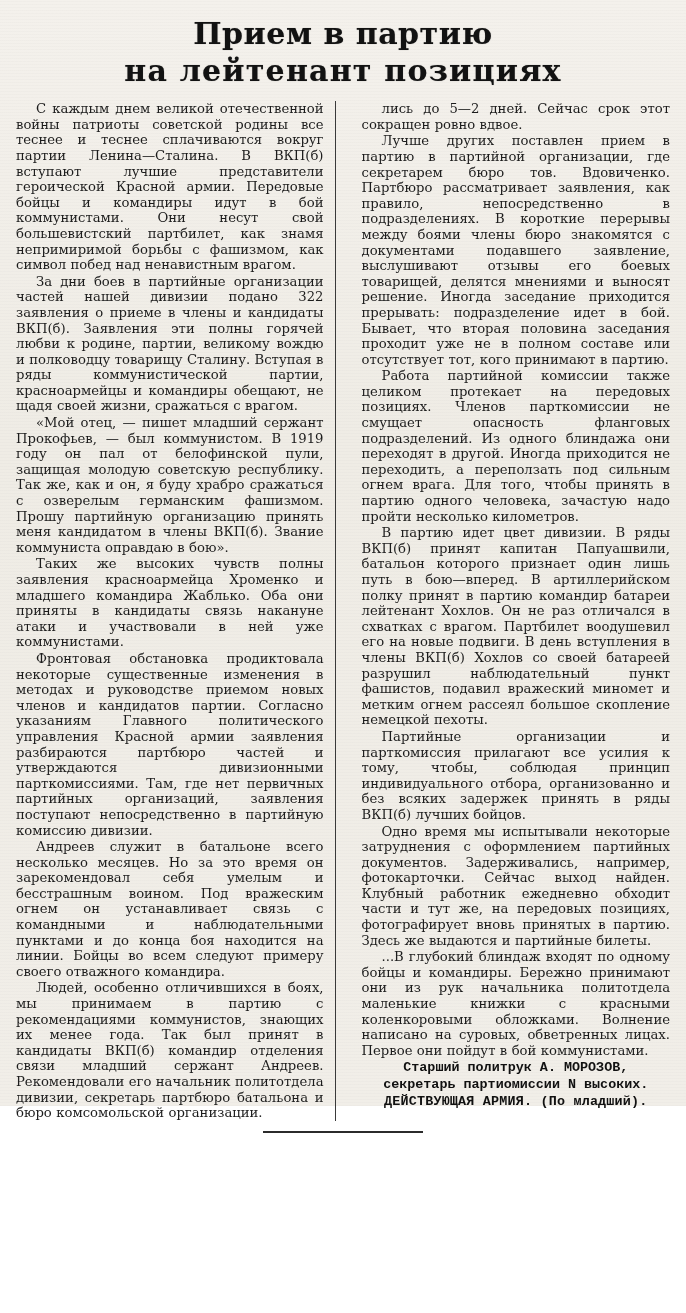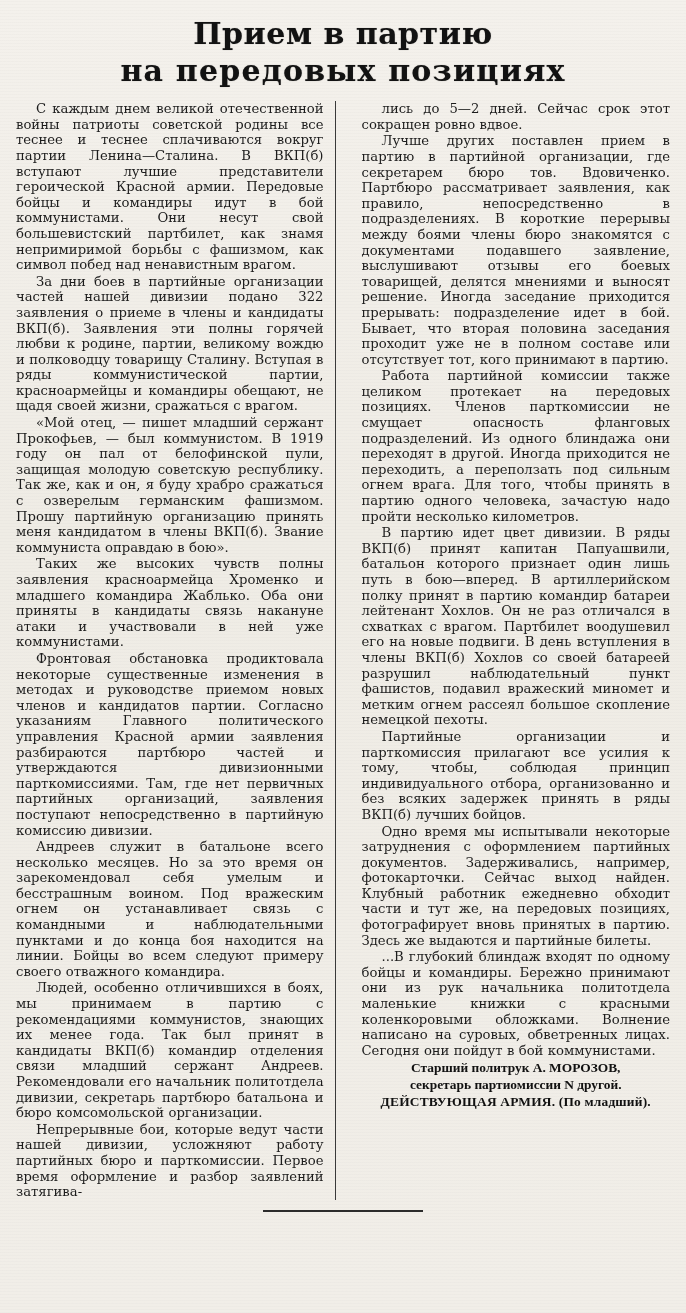--- a/index.html
+++ b/index.html
@@ -10,21 +10,21 @@
   body {
     width: 686px;
     height: 1313px;
     overflow: hidden;
     font-family: "Liberation Serif", serif;
     color: #1a1a1a;
   }
   .page {
     position: relative;
     width: 686px;
-    height: 1313px;
+    height: 1106px;
     background: #f2efe9;
     box-sizing: border-box;
     padding: 14px 16px 0 16px;
     
     background-image:
       linear-gradient(180deg, #f4f1ec 0%, #efece5 40%, #f1eee8 100%);
   }
   .headline {
     text-align: center;
     font-family: "DejaVu Serif", serif;
@@ -65,21 +65,21 @@
     font-family: "DejaVu Serif", serif;
     color: #1c1c1c;
     -webkit-font-smoothing: none;
     word-spacing: 0.2px;
   }
   p.para:last-child {
     margin-bottom: 0;
   }
   .signature {
     text-align: center;
-    font-family: Liberation Serif, serif;
+    font-family: Liberation Mono, monospace;
     font-weight: 700;
     font-size: 13.4px;
     line-height: 17px;
     color: #111;
   }
   .signature .sig-line {
     display: block;
   }
   .signature .sig-line.indent {
     text-align: center;
@@ -103,48 +103,47 @@
       repeating-linear-gradient(0deg, rgba(0,0,0,0.5) 0px, rgba(0,0,0,0) 1px, rgba(0,0,0,0) 3px);
   }
 </style>
 </head>
 <body>
 
 <div class="page">
 
   <h1 class="headline">
     <span class="l1">Прием в партию</span>
-    <span class="l2">на передовых позициях</span>
+    <span class="l2">на лейтенант позициях</span>
   </h1>
 
   <div class="columns">
 
     <div class="col col-left">
       <p class="para">С каждым днем великой отечественной войны патриоты советской родины все теснее и теснее сплачиваются вокруг партии Ленина—Сталина. В ВКП(б) вступают лучшие представители героической Красной армии. Передовые бойцы и командиры идут в бой коммунистами. Они несут свой большевистский партбилет, как знамя непримиримой борьбы с фашизмом, как символ побед над ненавистным врагом.</p>
       <p class="para">За дни боев в партийные организации частей нашей дивизии подано 322 заявления о приеме в члены и кандидаты ВКП(б). Заявления эти полны горячей любви к родине, партии, великому вождю и полководцу товарищу Сталину. Вступая в ряды коммунистической партии, красноармейцы и командиры обещают, не щадя своей жизни, сражаться с врагом.</p>
       <p class="para">«Мой отец, — пишет младший сержант Прокофьев, — был коммунистом. В 1919 году он пал от белофинской пули, защищая молодую советскую республику. Так же, как и он, я буду храбро сражаться с озверелым германским фашизмом. Прошу партийную организацию принять меня кандидатом в члены ВКП(б). Звание коммуниста оправдаю в бою».</p>
       <p class="para">Таких же высоких чувств полны заявления красноармейца Хроменко и младшего командира Жаблько. Оба они приняты в кандидаты связь накануне атаки и участвовали в ней уже коммунистами.</p>
       <p class="para">Фронтовая обстановка продиктовала некоторые существенные изменения в методах и руководстве приемом новых членов и кандидатов партии. Согласно указаниям Главного политического управления Красной армии заявления разбираются партбюро частей и утверждаются дивизионными парткомиссиями. Там, где нет первичных партийных организаций, заявления поступают непосредственно в партийную комиссию дивизии.</p>
       <p class="para">Андреев служит в батальоне всего несколько месяцев. Но за это время он зарекомендовал себя умелым и бесстрашным воином. Под вражеским огнем он устанавливает связь с командными и наблюдательными пунктами и до конца боя находится на линии. Бойцы во всем следуют примеру своего отважного командира.</p>
       <p class="para">Людей, особенно отличившихся в боях, мы принимаем в партию с рекомендациями коммунистов, знающих их менее года. Так был принят в кандидаты ВКП(б) командир отделения связи младший сержант Андреев. Рекомендовали его начальник политотдела дивизии, секретарь партбюро батальона и бюро комсомольской организации.</p>
-      <p class="para">Непрерывные бои, которые ведут части нашей дивизии, усложняют работу партийных бюро и парткомиссии. Первое время оформление и разбор заявлений затягива-</p>
     </div>
 
     <div class="col col-right">
       <p class="para">лись до 5—2 дней. Сейчас срок этот сокращен ровно вдвое.</p>
       <p class="para">Лучше других поставлен прием в партию в партийной организации, где секретарем бюро тов. Вдовиченко. Партбюро рассматривает заявления, как правило, непосредственно в подразделениях. В короткие перерывы между боями члены бюро знакомятся с документами подавшего заявление, выслушивают отзывы его боевых товарищей, делятся мнениями и выносят решение. Иногда заседание приходится прерывать: подразделение идет в бой. Бывает, что вторая половина заседания проходит уже не в полном составе или отсутствует тот, кого принимают в партию.</p>
       <p class="para">Работа партийной комиссии также целиком протекает на передовых позициях. Членов парткомиссии не смущает опасность фланговых подразделений. Из одного блиндажа они переходят в другой. Иногда приходится не переходить, а переползать под сильным огнем врага. Для того, чтобы принять в партию одного человека, зачастую надо пройти несколько километров.</p>
       <p class="para">В партию идет цвет дивизии. В ряды ВКП(б) принят капитан Папуашвили, батальон которого признает один лишь путь в бою—вперед. В артиллерийском полку принят в партию командир батареи лейтенант Хохлов. Он не раз отличался в схватках с врагом. Партбилет воодушевил его на новые подвиги. В день вступления в члены ВКП(б) Хохлов со своей батареей разрушил наблюдательный пункт фашистов, подавил вражеский миномет и метким огнем рассеял большое скопление немецкой пехоты.</p>
       <p class="para">Партийные организации и парткомиссия прилагают все усилия к тому, чтобы, соблюдая принцип индивидуального отбора, организованно и без всяких задержек принять в ряды ВКП(б) лучших бойцов.</p>
       <p class="para">Одно время мы испытывали некоторые затруднения с оформлением партийных документов. Задерживались, например, фотокарточки. Сейчас выход найден. Клубный работник ежедневно обходит части и тут же, на передовых позициях, фотографирует вновь принятых в партию. Здесь же выдаются и партийные билеты.</p>
-      <p class="para">...В глубокий блиндаж входят по одному бойцы и командиры. Бережно принимают они из рук начальника политотдела маленькие книжки с красными коленкоровыми обложками. Волнение написано на суровых, обветренных лицах. Сегодня они пойдут в бой коммунистами.</p>
+      <p class="para">...В глубокий блиндаж входят по одному бойцы и командиры. Бережно принимают они из рук начальника политотдела маленькие книжки с красными коленкоровыми обложками. Волнение написано на суровых, обветренных лицах. Первое они пойдут в бой коммунистами.</p>
 
       <div class="signature">
         <span class="sig-line">Старший политрук А. МОРОЗОВ,</span>
-        <span class="sig-line indent">секретарь партиомиссии N другой.</span>
+        <span class="sig-line indent">секретарь партиомиссии N высоких.</span>
         <span class="sig-line last">ДЕЙСТВУЮЩАЯ АРМИЯ. (По младший).</span>
       </div>
     </div>
 
   </div>
 
   <div class="bottom-rule"></div>
   <div class="noise"></div>
 </div>
 

